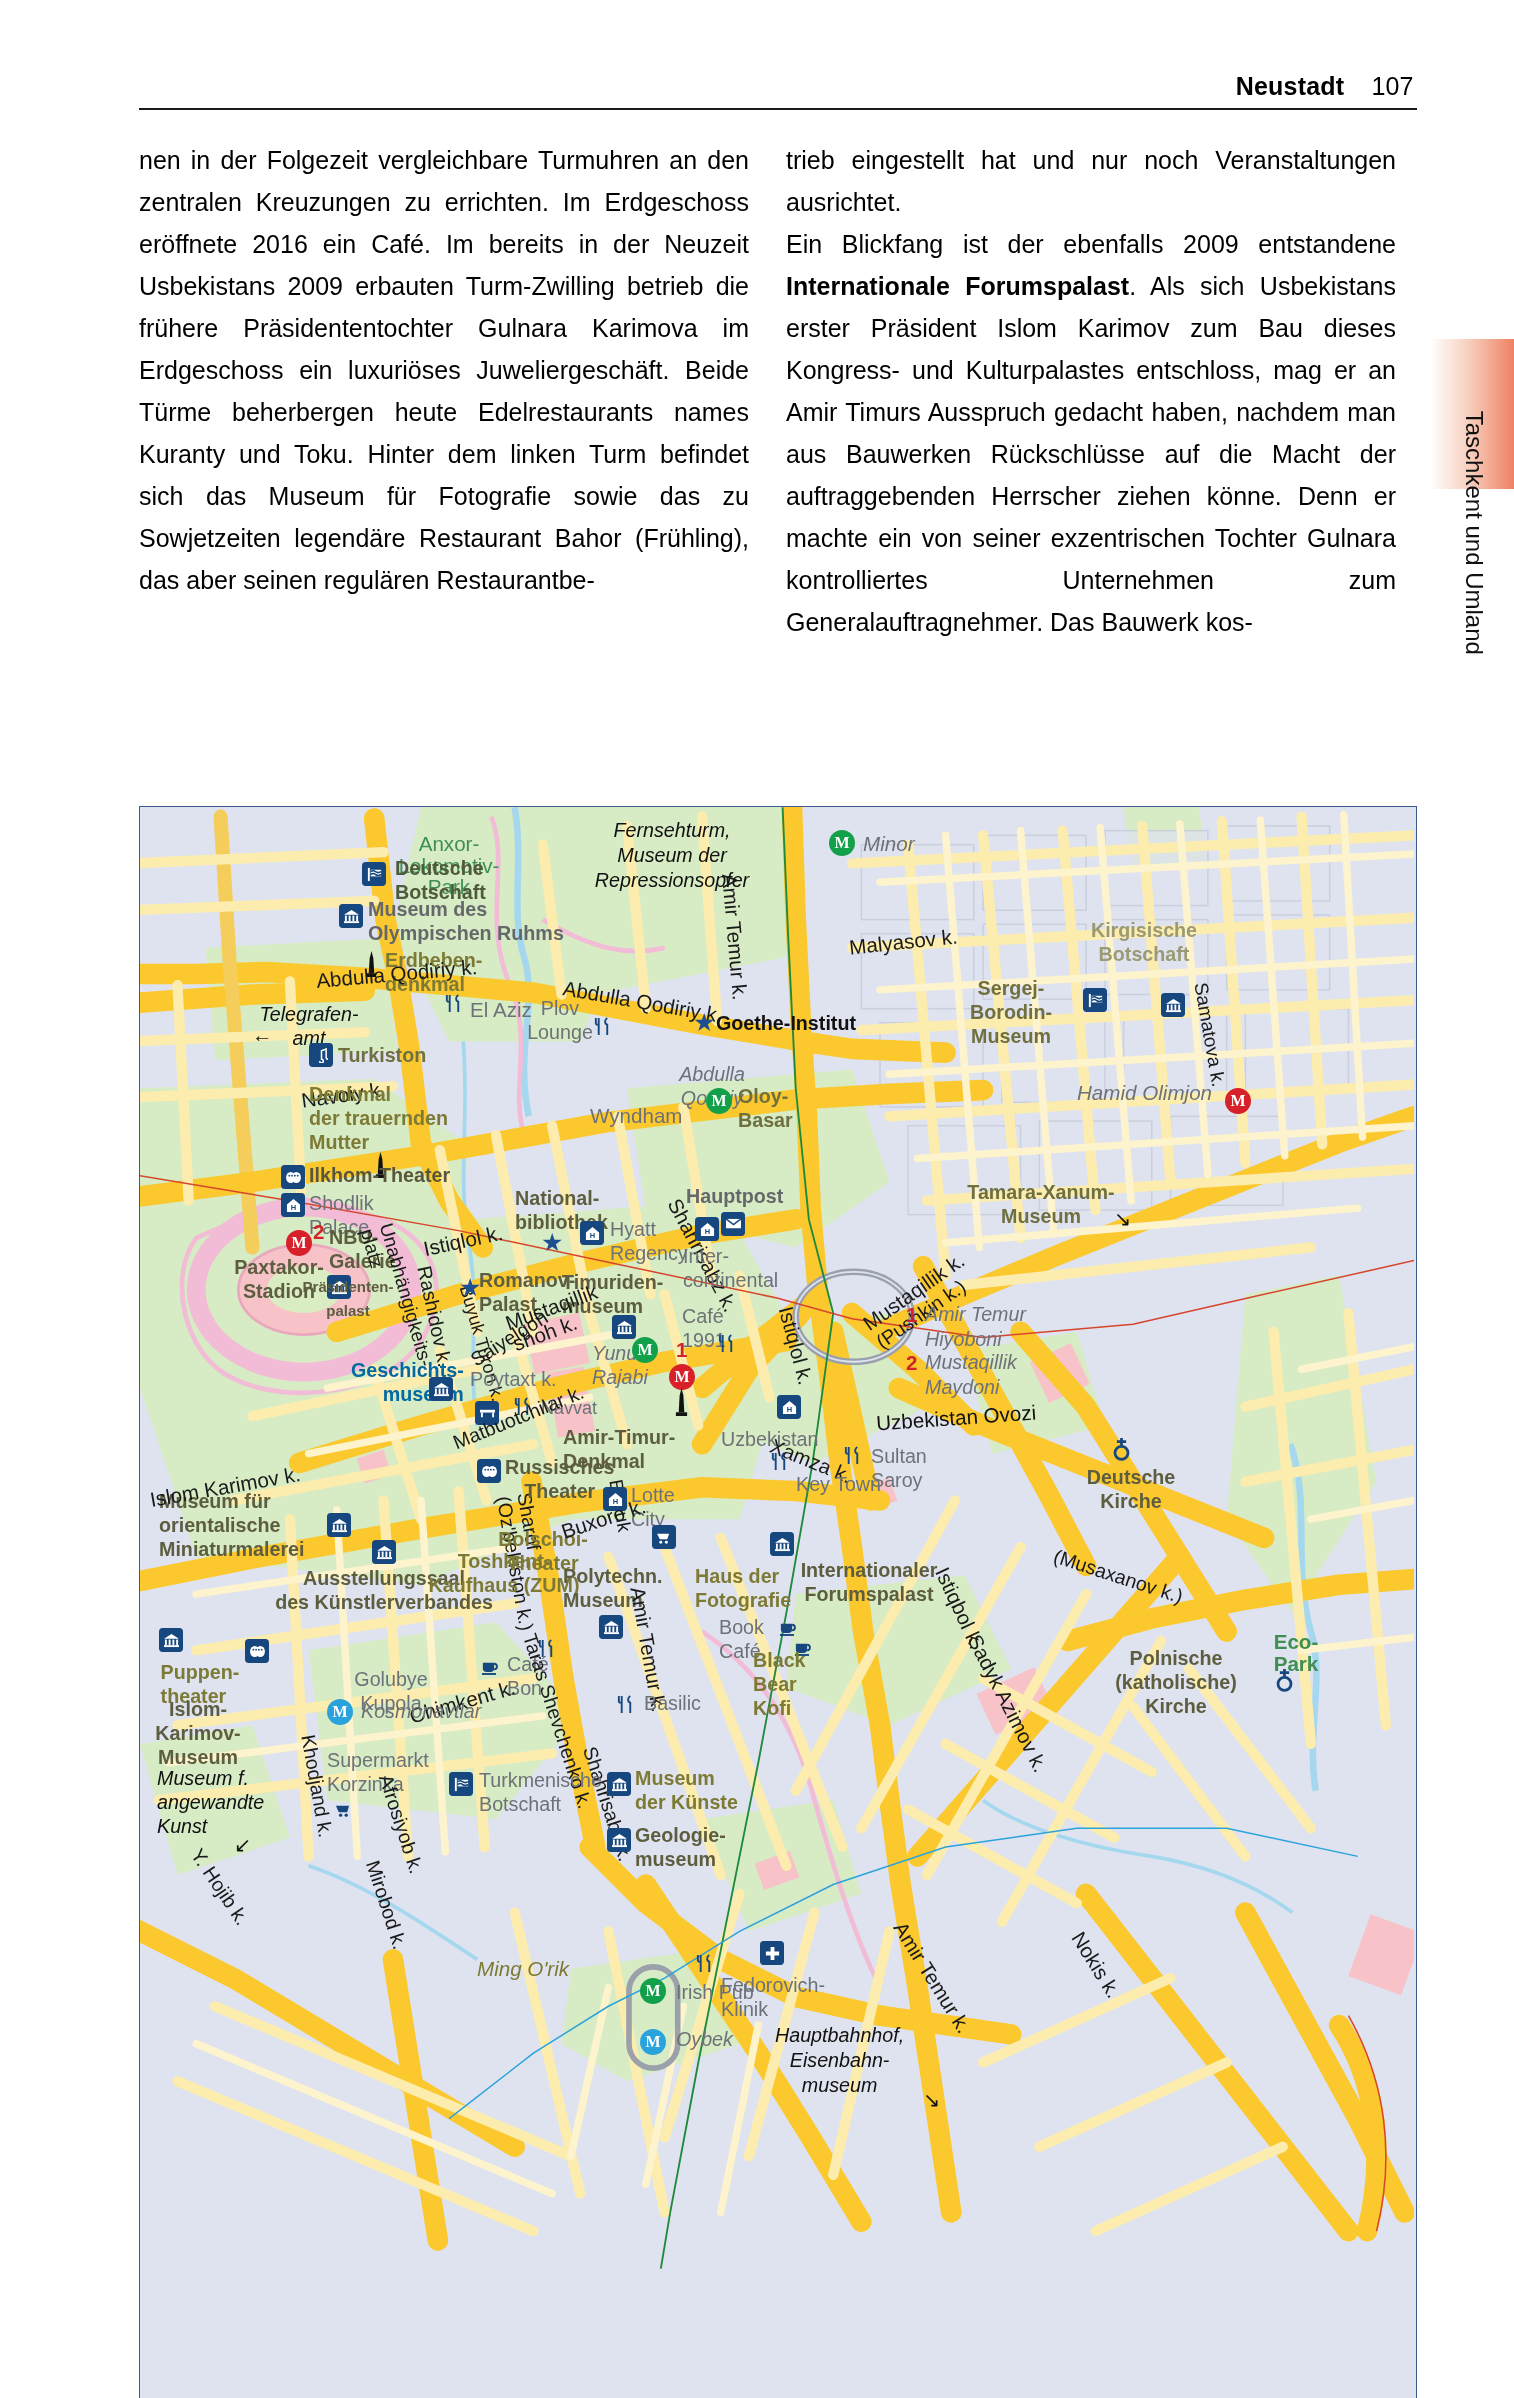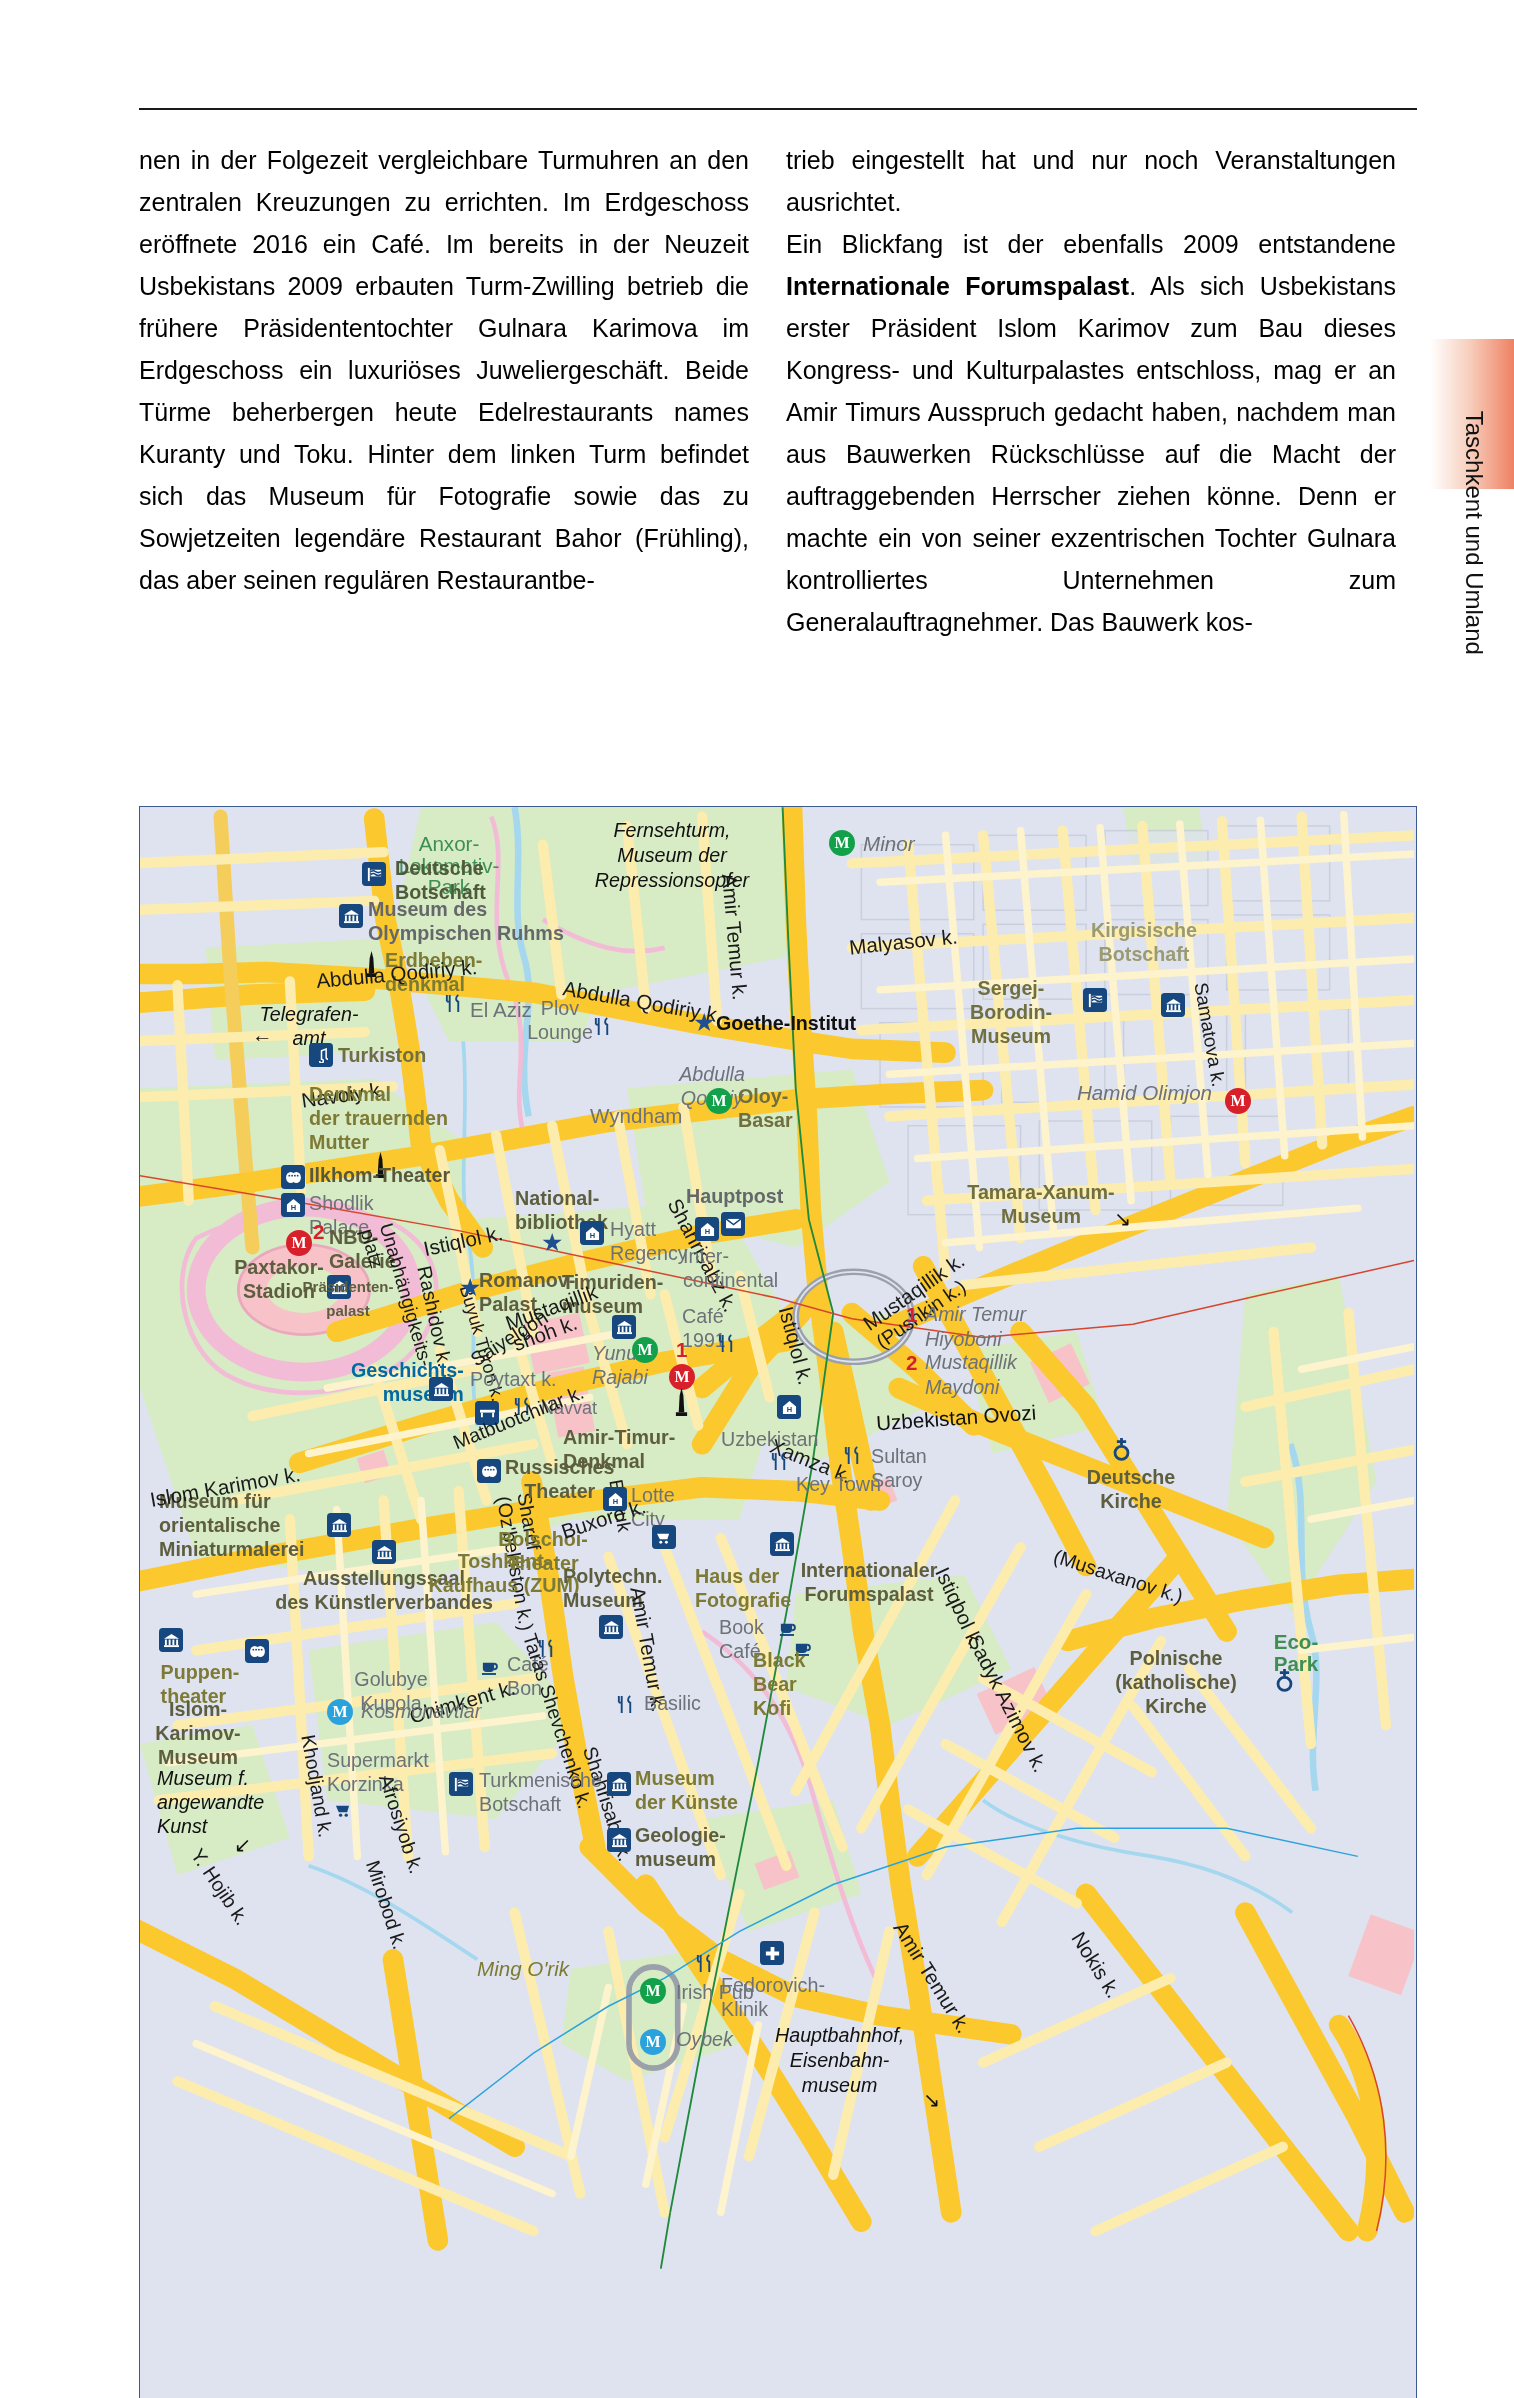--- a/index.html
+++ b/index.html
@@ -116,20 +116,24 @@
   .m-green{background:#13a04a;}
   .m-red{background:#d8202a;}
   .m-blue{background:#2aa3dc;}
   .star{position:absolute;color:#1d4f91;font-size:25px;line-height:1;}
   .forkknife{position:absolute;color:#16477e;font-size:22.5px;line-height:1;}
 </style>
 </head>
 <body>
 
 <div id="page-header">
+  <div class="hdr-inner">
+    <span id="header-title">Neustadt</span>
+    <span id="header-pageno">107</span>
+  </div>
   <div id="header-rule"></div>
 </div>
 
 <div class="col" id="col-left">
   <p>nen in der Folgezeit vergleichbare Turmuhren an den zentralen Kreuzungen zu errichten. Im Erdgeschoss eröffnete 2016 ein Café. Im bereits in der Neuzeit Usbekistans 2009 erbauten Turm-Zwilling betrieb die frühere Präsidententochter Gulnara Karimova im Erdgeschoss ein luxuriöses Juweliergeschäft. Beide Türme beherbergen heute Edelrestaurants names Kuranty und Toku. Hinter dem linken Turm befindet sich das Museum für Fotografie sowie das zu Sowjetzeiten legendäre Restaurant Bahor (Frühling), das aber seinen regulären Restaurantbe-</p>
 </div>
 
 <div class="col" id="col-right">
   <p>trieb eingestellt hat und nur noch Veranstaltungen ausrichtet.</p>
   <p><span>Ein Blickfang ist der ebenfalls 2009 entstandene </span><span class="b">Internationale Forumspalast</span><span>. Als sich Usbekistans erster Präsident Islom Karimov zum Bau dieses Kongress- und Kulturpalastes entschloss, mag er an Amir Timurs Ausspruch gedacht haben, nachdem man aus Bauwerken Rückschlüsse auf die Macht der auftraggebenden Herrscher ziehen könne. Denn er machte ein von seiner exzentrischen Tochter Gulnara kontrolliertes Unternehmen zum Generalauftragnehmer. Das Bauwerk kos-</span></p>

